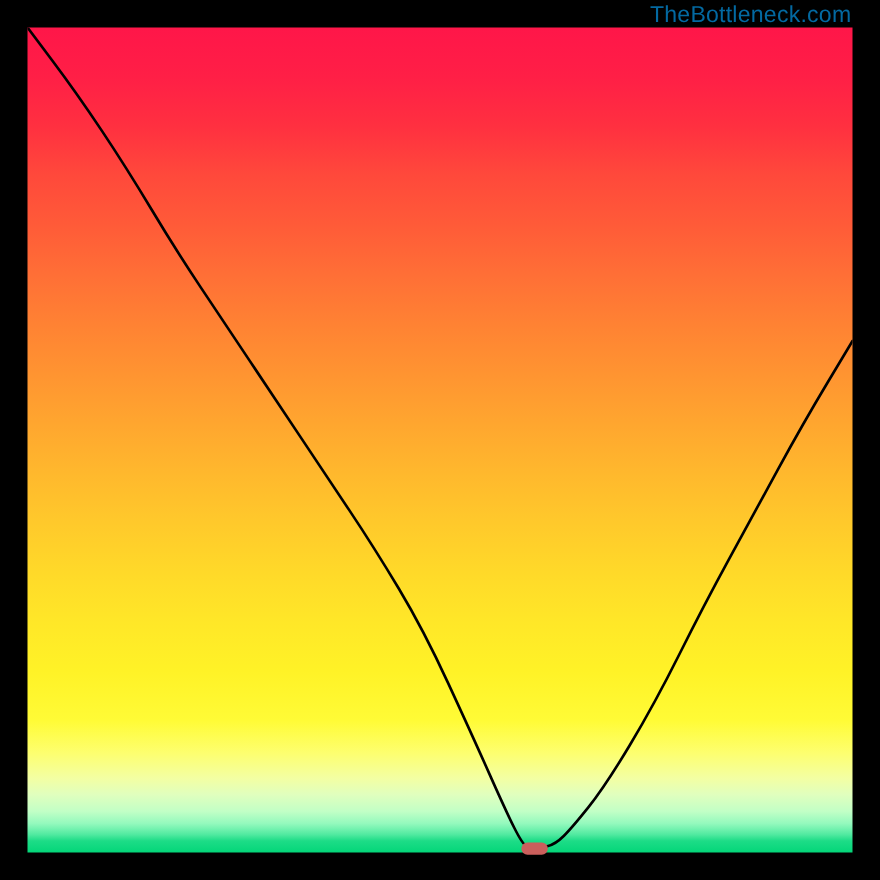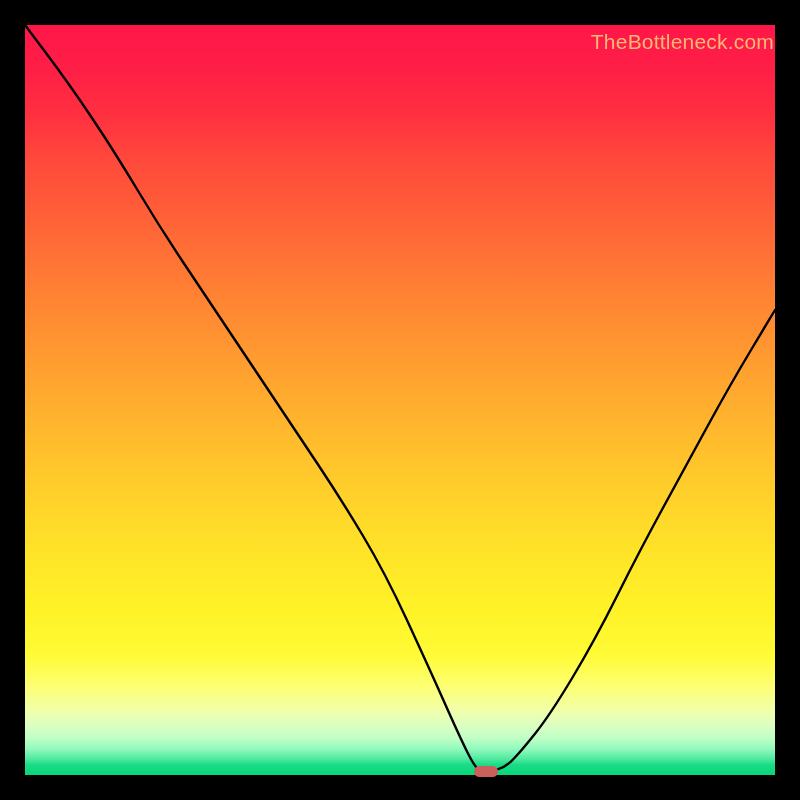--- a/index.html
+++ b/index.html
@@ -48,26 +48,25 @@
       #93f9bd 96.5%,
       #52eaa1 97.8%,
       #1ddc87 98.6%,
       #04d679 100%
     );
   }
   .watermark {
     position: absolute;
     top: 2px;
     right: 26px;
-    color: #fdba74;
+    color: #0369a1;
     font-size: 21px;
     font-weight: 500;
     letter-spacing: 0.2px;
     user-select: none;
-    margin-top: 28px;
   }
   svg.curve {
     position: absolute;
     top: 0;
     left: 0;
     pointer-events: none;
   }
   .marker {
     position: absolute;
     width: 24px;

